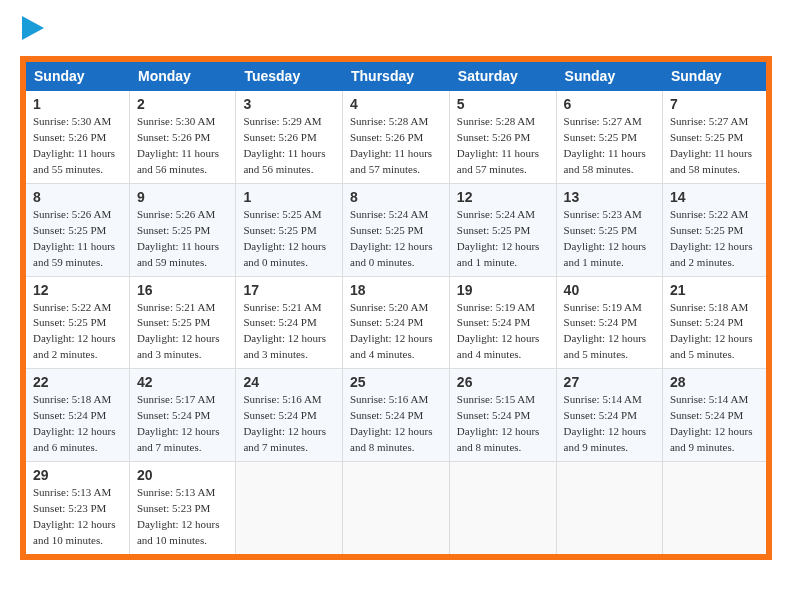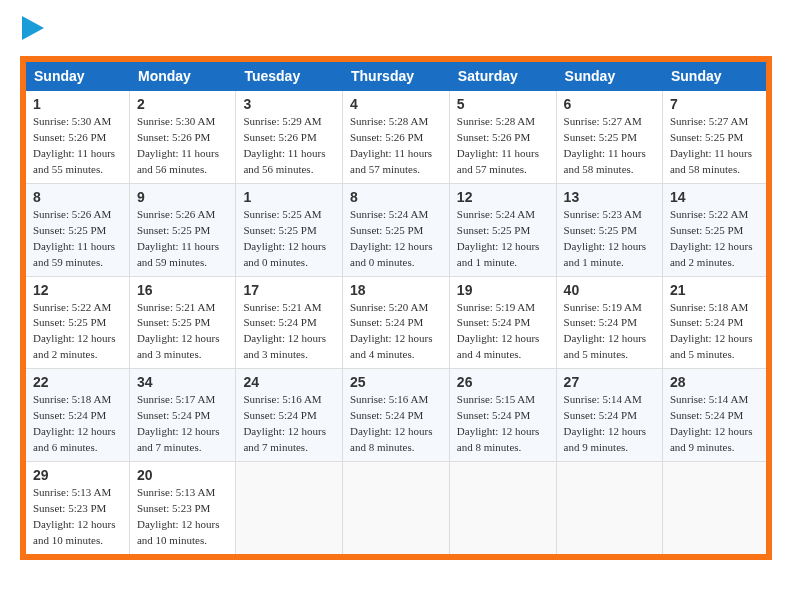--- a/index.html
+++ b/index.html
@@ -192,21 +192,21 @@
         <span class="day-num">21</span>
         <div class="day-info">Sunrise: 5:18 AM<br>Sunset: 5:24 PM<br>Daylight: 12 hours and 5 minutes.</div>
       </td>
       </tr>
       <tr>
         <td>
         <span class="day-num">22</span>
         <div class="day-info">Sunrise: 5:18 AM<br>Sunset: 5:24 PM<br>Daylight: 12 hours and 6 minutes.</div>
       </td>
         <td>
-        <span class="day-num">34</span>
+        <span class="day-num">42</span>
         <div class="day-info">Sunrise: 5:17 AM<br>Sunset: 5:24 PM<br>Daylight: 12 hours and 7 minutes.</div>
       </td>
         <td>
         <span class="day-num">24</span>
         <div class="day-info">Sunrise: 5:16 AM<br>Sunset: 5:24 PM<br>Daylight: 12 hours and 7 minutes.</div>
       </td>
         <td>
         <span class="day-num">25</span>
         <div class="day-info">Sunrise: 5:16 AM<br>Sunset: 5:24 PM<br>Daylight: 12 hours and 8 minutes.</div>
       </td>

